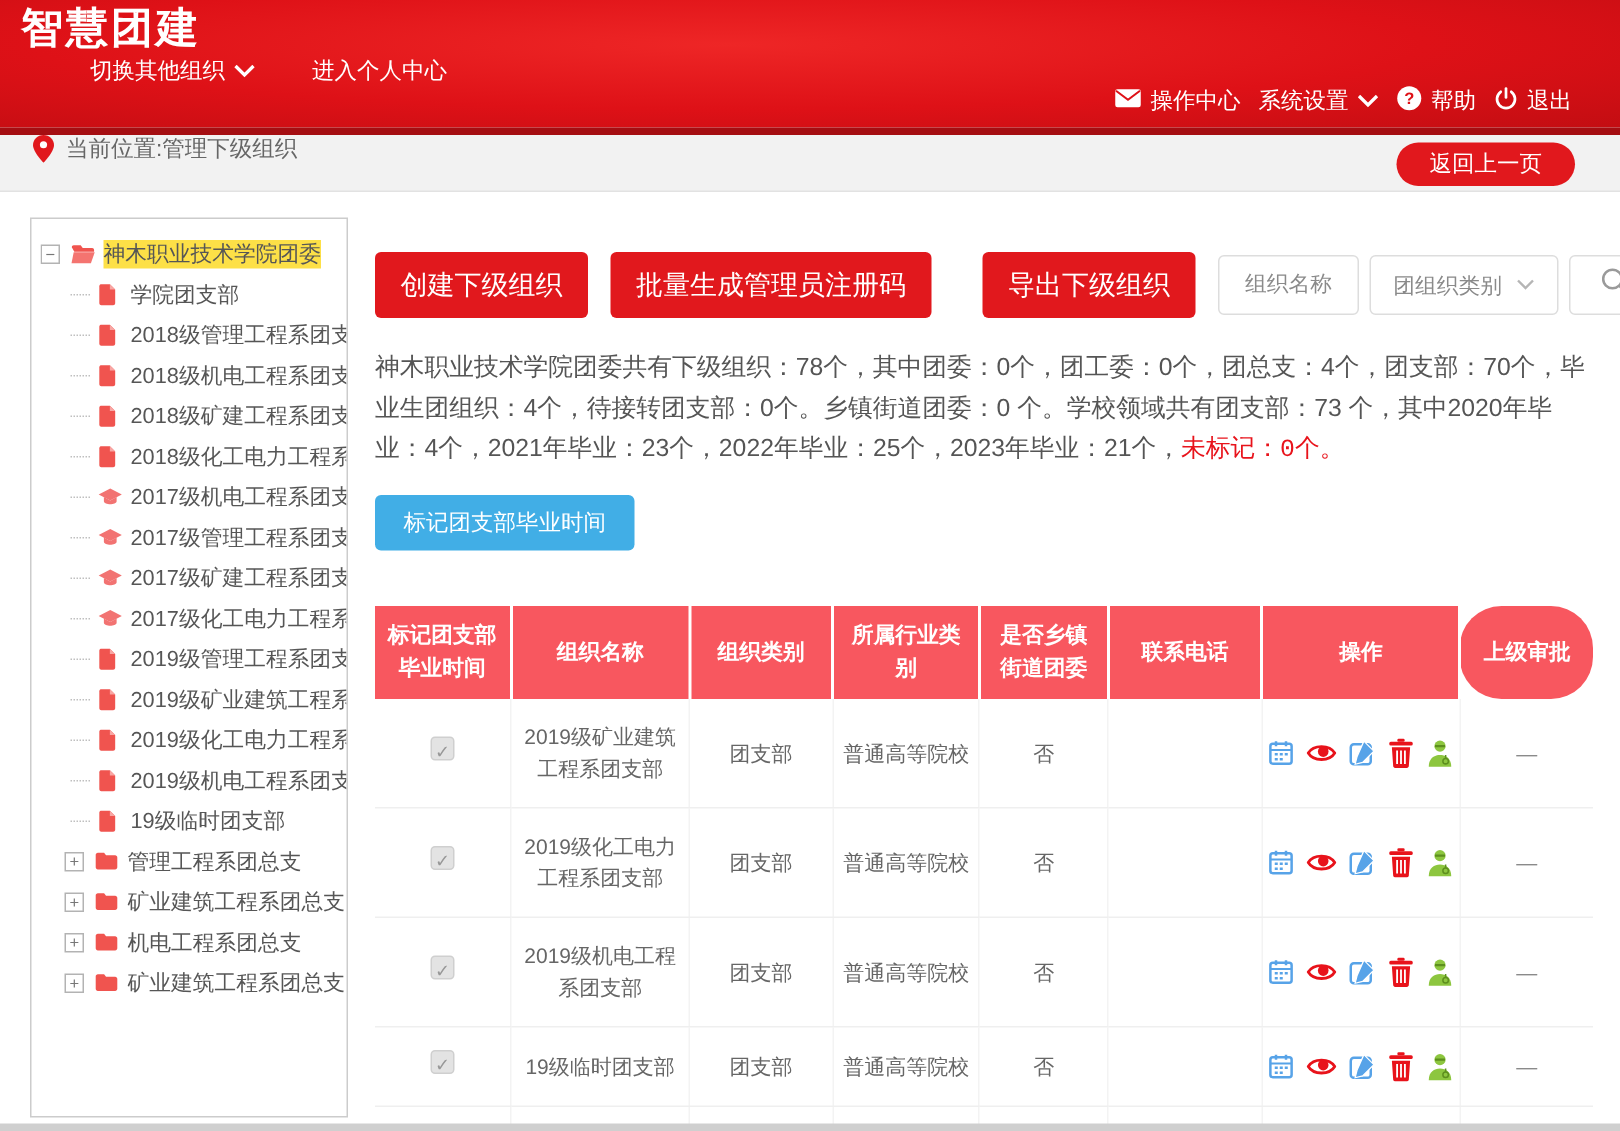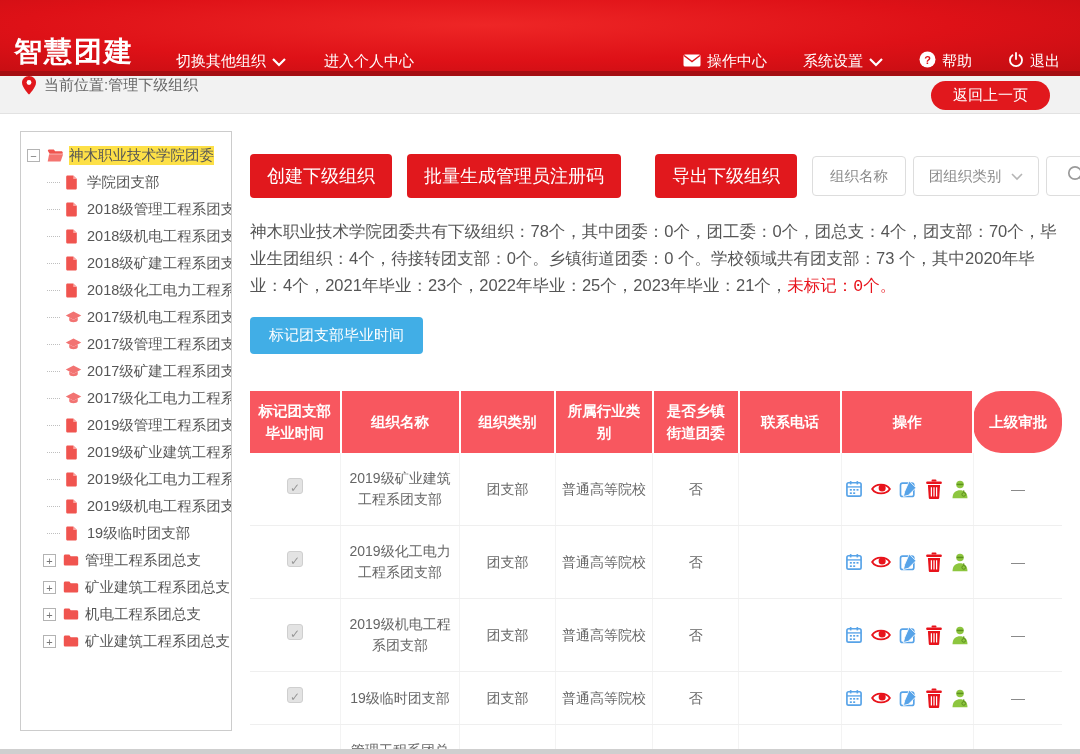--- a/index.html
+++ b/index.html
@@ -1,27 +1,28 @@
 <!DOCTYPE html>
 <html><head>
 <meta charset="utf-8">
 <style>
   * { box-sizing: border-box; margin:0; padding:0; }
   html,body { width:1080px; height:754px; overflow:hidden; }
   body { font-family:"Liberation Sans","DejaVu Sans",sans-serif; background:#fff; position:relative; }
 
   
   .header {
-    height:76px; display:flex; align-items:flex-end; color:#fff;
+    height:90px; display:flex; align-items:flex-start; color:#fff;
     background: radial-gradient(ellipse at 45% 35%, #ee2626 0%, #de1117 55%, #c30d12 100%);
     border-bottom:5px solid #a50e12;
+    flex-direction:column;
   }
   .logo { font-size:28px; font-weight:900; letter-spacing:2px; margin-left:14px; }
-  .nav-left { display:flex; align-items:center; margin-left:42px; gap:38px; }
-  .nav-right { display:flex; align-items:center; margin-left:auto; margin-right:20px; gap:36px; }
+  .nav-left { display:flex; align-items:center; margin-left:60px; gap:38px; }
+  .nav-right { display:flex; align-items:center; margin-left:auto; margin-right:32px; gap:12px; }
   .nav-item { display:flex; align-items:center; gap:6px; font-size:15px; cursor:pointer; white-space:nowrap; }
 
   
   .crumbbar {
     height:38px; background:#f2f2f2; border-bottom:1px solid #e2e2e2;
     display:flex; align-items:flex-start; padding:0 30px 0 22px; position:relative;
   }
   .crumb-text { font-size:15px; color:#666; margin-left:8px; }
   .back-btn {
     position:absolute; right:30px; top:5px; background:#e1181d; color:#fff;

